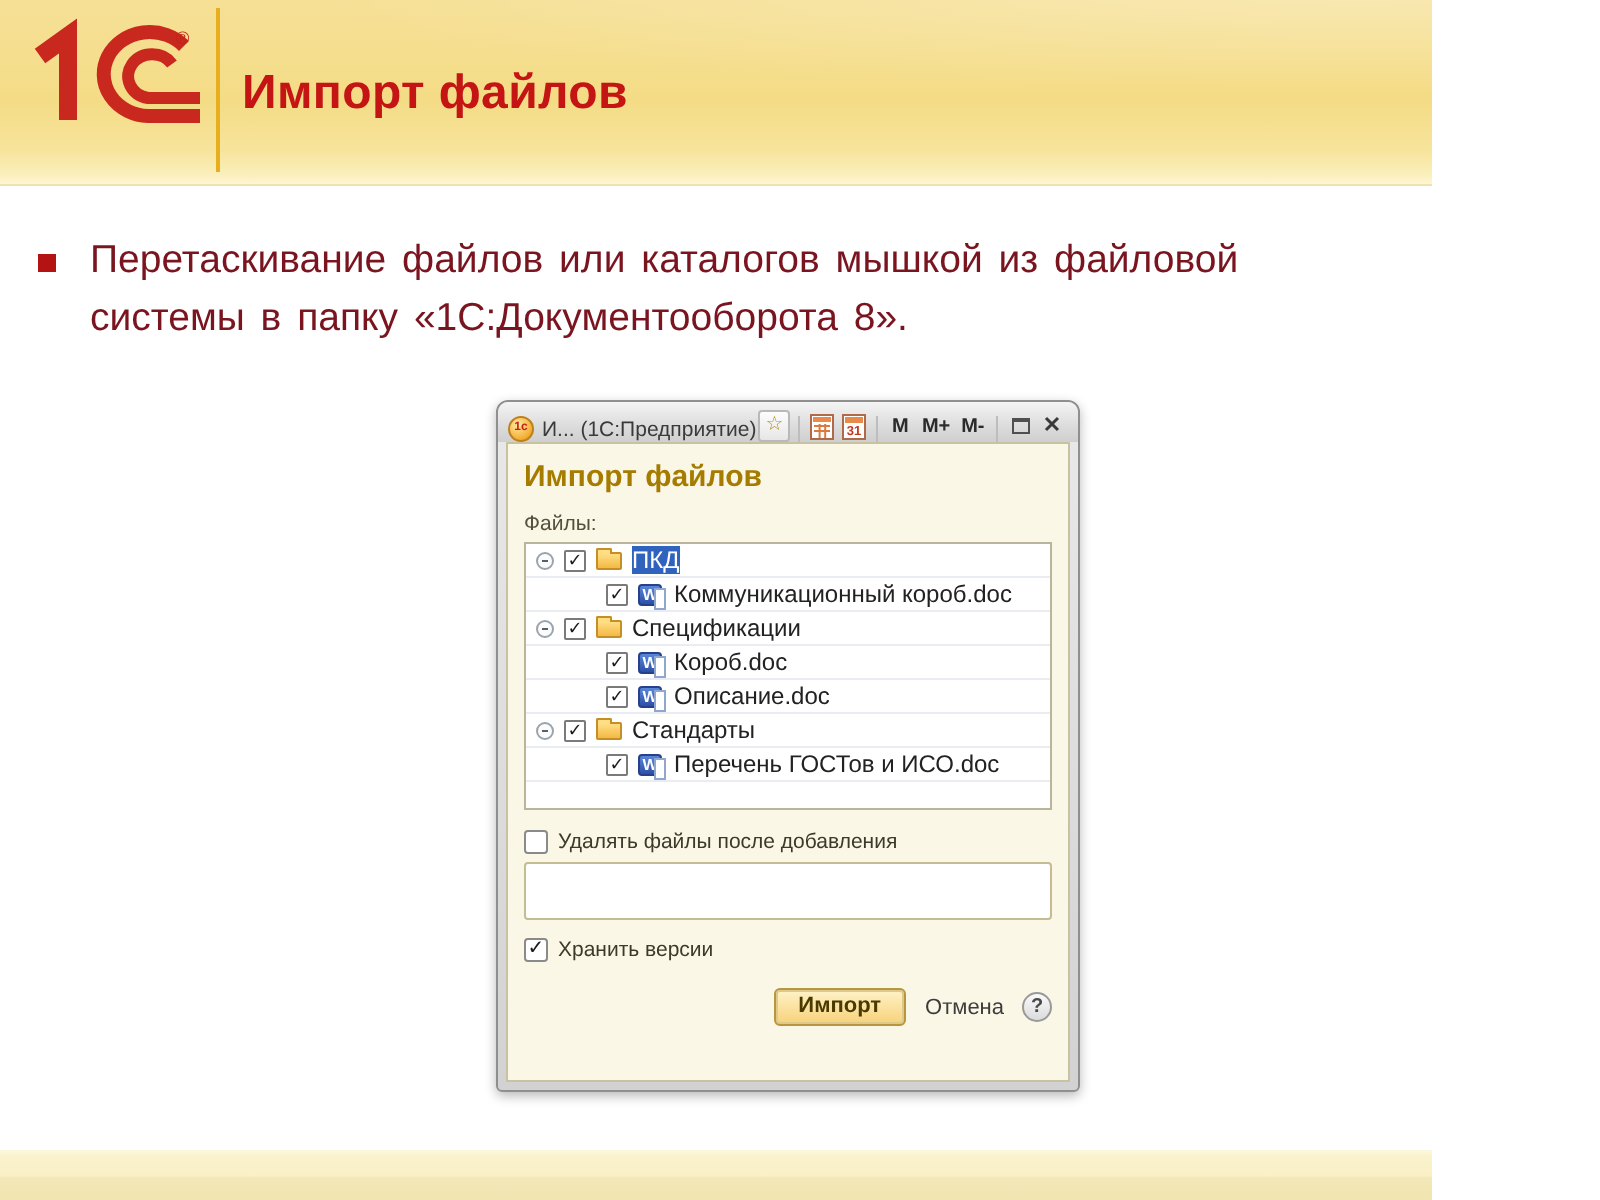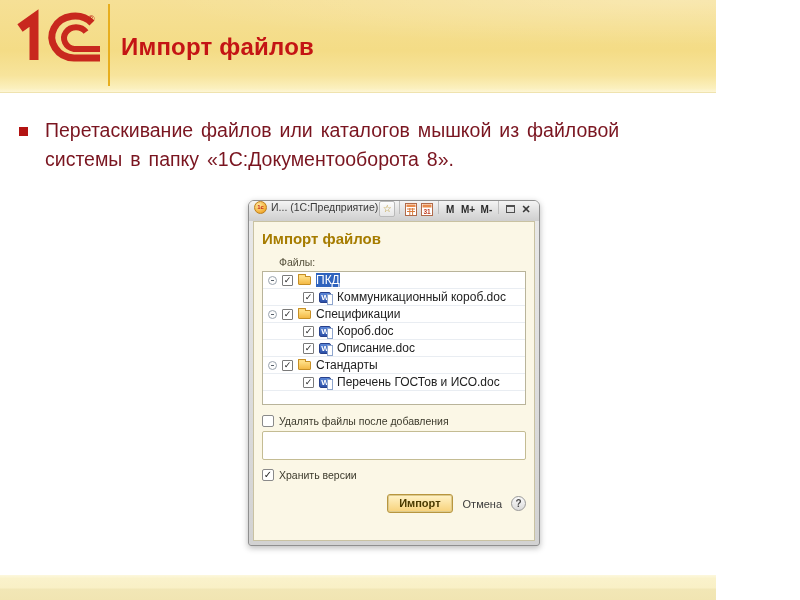--- a/index.html
+++ b/index.html
@@ -21,40 +21,40 @@
   
   .bullet-block { position:absolute; left:18px; top:116px; width:740px; }
   .bullet-square { position:absolute; left:1px; top:11px; width:9px; height:9px; background:#B31312; }
   .bullet-text { margin-left:27px; font-size:19.5px; line-height:29px; color:#7A1520; word-spacing:2.5px; }
 
   
   .dialog { position:absolute; left:248px; top:200px; width:292px; height:346px;
     background:linear-gradient(180deg,#E9E9E9,#D2D2D2);
     border:1px solid #8F8F8F; border-radius:6px 6px 3px 3px;
     box-shadow:0 2px 6px rgba(0,0,0,.28); }
-  .titlebar { height:20px; display:flex; align-items:flex-start; padding:0 5px;
+  .titlebar { height:20px; display:flex; align-items:flex-end; padding:0 5px;
     background:linear-gradient(180deg,#F4F4F4,#DCDCDC 60%,#CFCFCF); border-radius:5px 5px 0 0; }
   .app-icon { width:13px; height:13px; border-radius:50%; flex:0 0 auto;
     background:radial-gradient(circle at 35% 30%,#FFE9A0,#F3AE34 70%,#D98414); border:1px solid #BE7F1D;
     color:#C22418; font-size:6px; font-weight:bold; text-align:center; line-height:11px; }
   .tb-title { font-size:10.5px; color:#3A3A3A; margin-left:4px; white-space:nowrap; }
   .tb-spacer { flex:1; }
   .tb-sep { width:1px; height:13px; background:#BDBDBD; margin:0 3px; }
   .tb-btn { display:flex; align-items:center; justify-content:center; height:16px; min-width:16px;
     border:1px solid #B9B9B9; border-radius:2px; background:linear-gradient(180deg,#FDFDFD,#E6E6E6); margin:0 1px; }
   .tb-flat { display:flex; align-items:center; justify-content:center; height:16px; min-width:14px; margin:0 1px; }
   .star-glyph { font-size:10px; color:#B89222; line-height:10px; }
   .mem-label { font-size:10px; font-weight:bold; color:#2B2B2B; padding:0 2px; }
   .max-glyph { width:9px; height:8px; border:1px solid #4F4F4F; border-top-width:2px; }
   .close-glyph { font-size:11px; font-weight:bold; color:#3A3A3A; line-height:11px; }
 
   .dialog-body { position:absolute; left:4px; right:4px; top:20px; bottom:4px;
     background:#FBF7E6; border:1px solid #C9C2A2; padding:4px 8px 0 8px; overflow:hidden; }
   .dlg-heading { margin-top:4px; font-size:15px; font-weight:bold; color:#A67C00; }
-  .files-label { margin-top:9px; font-size:10.5px; color:#55503B;margin-left:17px; }
+  .files-label { margin-top:9px; font-size:10.5px; color:#55503B; }
 
   
   .tree { margin-top:3px; height:134px; background:#FFFFFF; border:1px solid #B9B49A; overflow:hidden; }
   .trow { display:flex; align-items:center; height:17px; border-bottom:1px solid #E9EDF2; padding-left:5px; }
   .trow.ind { padding-left:40px; }
   .expander { position:relative; width:9px; height:9px; border:1px solid #9AA4AE; border-radius:50%; margin-right:5px; flex:0 0 auto; background:#FCFCFC; }
   .expander::after { content:""; position:absolute; left:2px; right:2px; top:3px; height:1px; background:#56606A; }
   .cb { width:11px; height:11px; background:#fff; border:1px solid #7A7A7A; border-radius:1px;
     font-size:9px; line-height:9px; text-align:center; color:#1A1A1A; margin-right:4px; flex:0 0 auto; }
   .folder { position:relative; width:13px; height:9px; margin:0 5px 0 1px; flex:0 0 auto;

